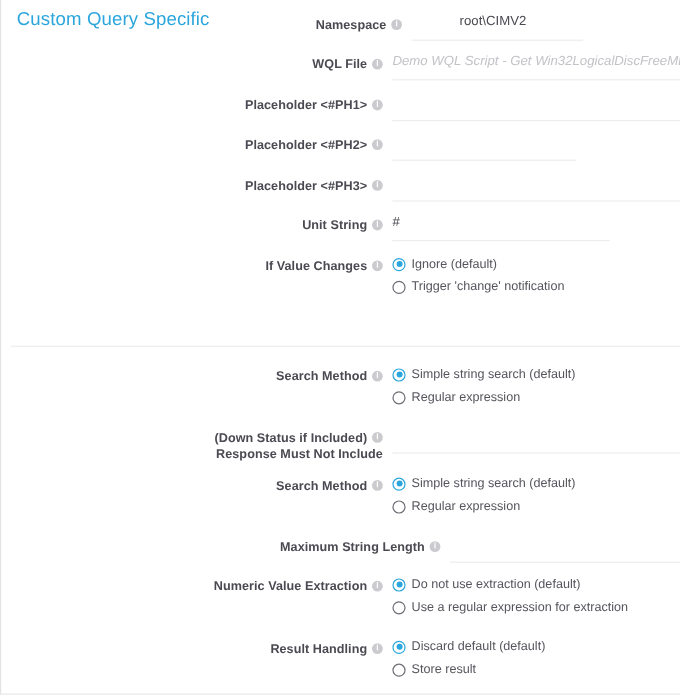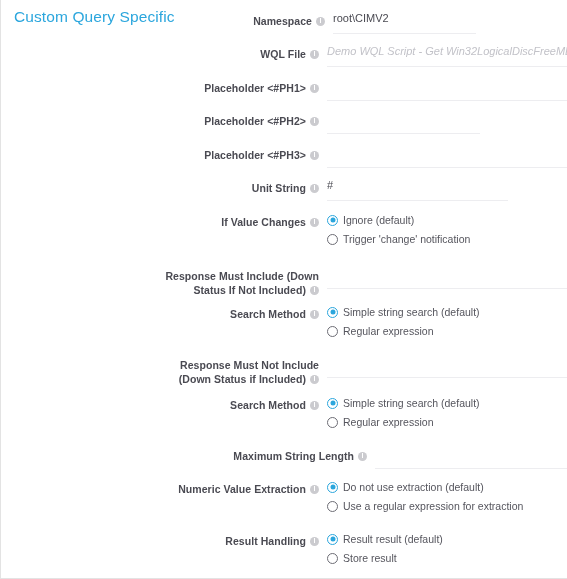--- a/index.html
+++ b/index.html
@@ -175,25 +175,25 @@
   }
 </style>
 </head>
 <body>
 
 <div class="card">
 
   <div class="card-title">Custom Query Specific</div>
 
   <div class="form" id="form-root">
-      <div class="row" style="position: absolute; left: 6px; top: 14px; width: 469px; min-height: 33px;">
+      <div class="row" style="position: absolute; left: 16px; top: 14px; width: 469px; min-height: 33px;">
         <div class="label-col"><span class="label-text">Namespace</span><span class="info-icon"></span></div>
         <div class="value-col">
           <div class="field">
-            <div class="field-value" style="margin-top: -3px;">root\CIMV2</div>
+            <div class="field-value" style="margin-top: -3px; margin-left: 40px;">root\CIMV2</div>
           </div>
           <div class="underline" style="top: 19px;"></div>
         </div>
       </div>
       <div class="row" style="position: absolute; left: 0px; top: 47px; width: 567px; min-height: 33px;">
         <div class="label-col"><span class="label-text">WQL File</span><span class="info-icon"></span></div>
         <div class="value-col">
           <div class="field">
             <div class="field-placeholder" style="margin-top: -3px;">Demo WQL Script - Get Win32LogicalDiscFreeMB.wql</div>
           </div>
@@ -245,24 +245,20 @@
               <span class="radio-label">Ignore (default)</span>
             </div>
             <div class="radio-opt">
               <span class="radio-dot"></span>
               <span class="radio-label">Trigger 'change' notification</span>
             </div>
           </div>
         </div>
       </div>
       <div class="row" style="position: absolute; left: 0px; top: 269px; width: 567px; min-height: 33px;">
-        <div class="label-col">
-          <div>Response Must Include (Down</div>
-          <div><span class="label-text">Status If Not Included)</span><span class="info-icon"></span></div>
-        </div>
         <div class="value-col">
           <div class="field">
             <div class="field-value" style="margin-top: -3px;">&nbsp;</div>
           </div>
           <div class="underline" style="top: 19px;"></div>
         </div>
       </div>
       <div class="row" style="position: absolute; left: 0px; top: 307px; width: 567px; min-height: 51px;">
         <div class="label-col"><span class="label-text">Search Method</span><span class="info-icon"></span></div>
         <div class="value-col">
@@ -273,22 +269,22 @@
             </div>
             <div class="radio-opt">
               <span class="radio-dot"></span>
               <span class="radio-label">Regular expression</span>
             </div>
           </div>
         </div>
       </div>
       <div class="row" style="position: absolute; left: 0px; top: 358px; width: 567px; min-height: 33px;">
         <div class="label-col">
+          <div><span class="label-text">(Down Status if Included)</span><span class="info-icon"></span></div>
           <div>Response Must Not Include</div>
-          <div><span class="label-text">(Down Status if Included)</span><span class="info-icon"></span></div>
         </div>
         <div class="value-col">
           <div class="field">
             <div class="field-value" style="margin-top: -3px;">&nbsp;</div>
           </div>
           <div class="underline" style="top: 19px;"></div>
         </div>
       </div>
       <div class="row" style="position: absolute; left: 0px; top: 398px; width: 567px; min-height: 51px;">
         <div class="label-col"><span class="label-text">Search Method</span><span class="info-icon"></span></div>
@@ -328,21 +324,21 @@
             </div>
           </div>
         </div>
       </div>
       <div class="row" style="position: absolute; left: 0px; top: 534px; width: 567px; min-height: 51px;">
         <div class="label-col"><span class="label-text">Result Handling</span><span class="info-icon"></span></div>
         <div class="value-col">
           <div class="radio-group" style="margin-top: -4px;">
             <div class="radio-opt">
               <span class="radio-dot checked"></span>
-              <span class="radio-label">Result result (default)</span>
+              <span class="radio-label">Discard default (default)</span>
             </div>
             <div class="radio-opt">
               <span class="radio-dot"></span>
               <span class="radio-label">Store result</span>
             </div>
           </div>
         </div>
       </div>
     </div>
 

